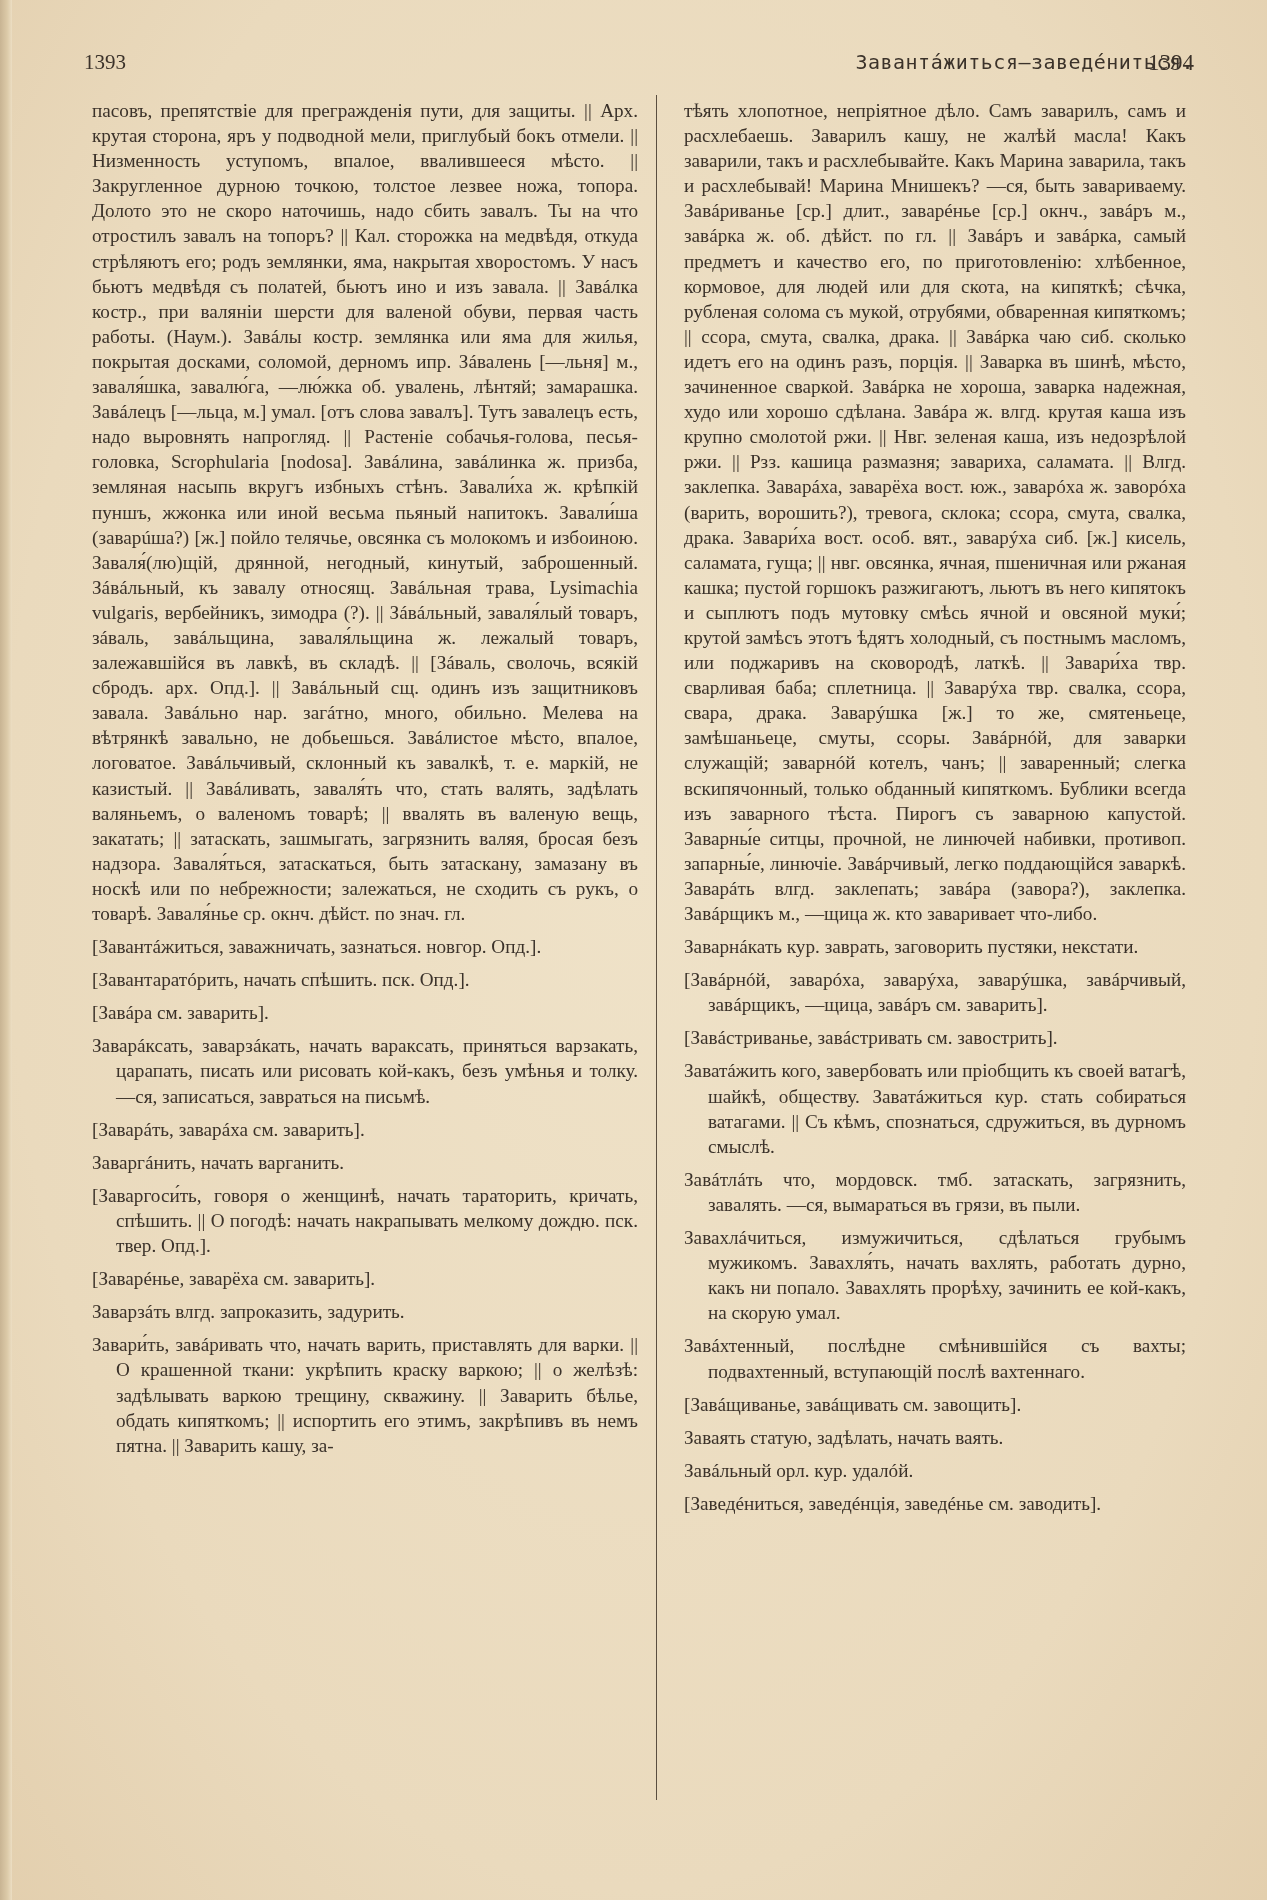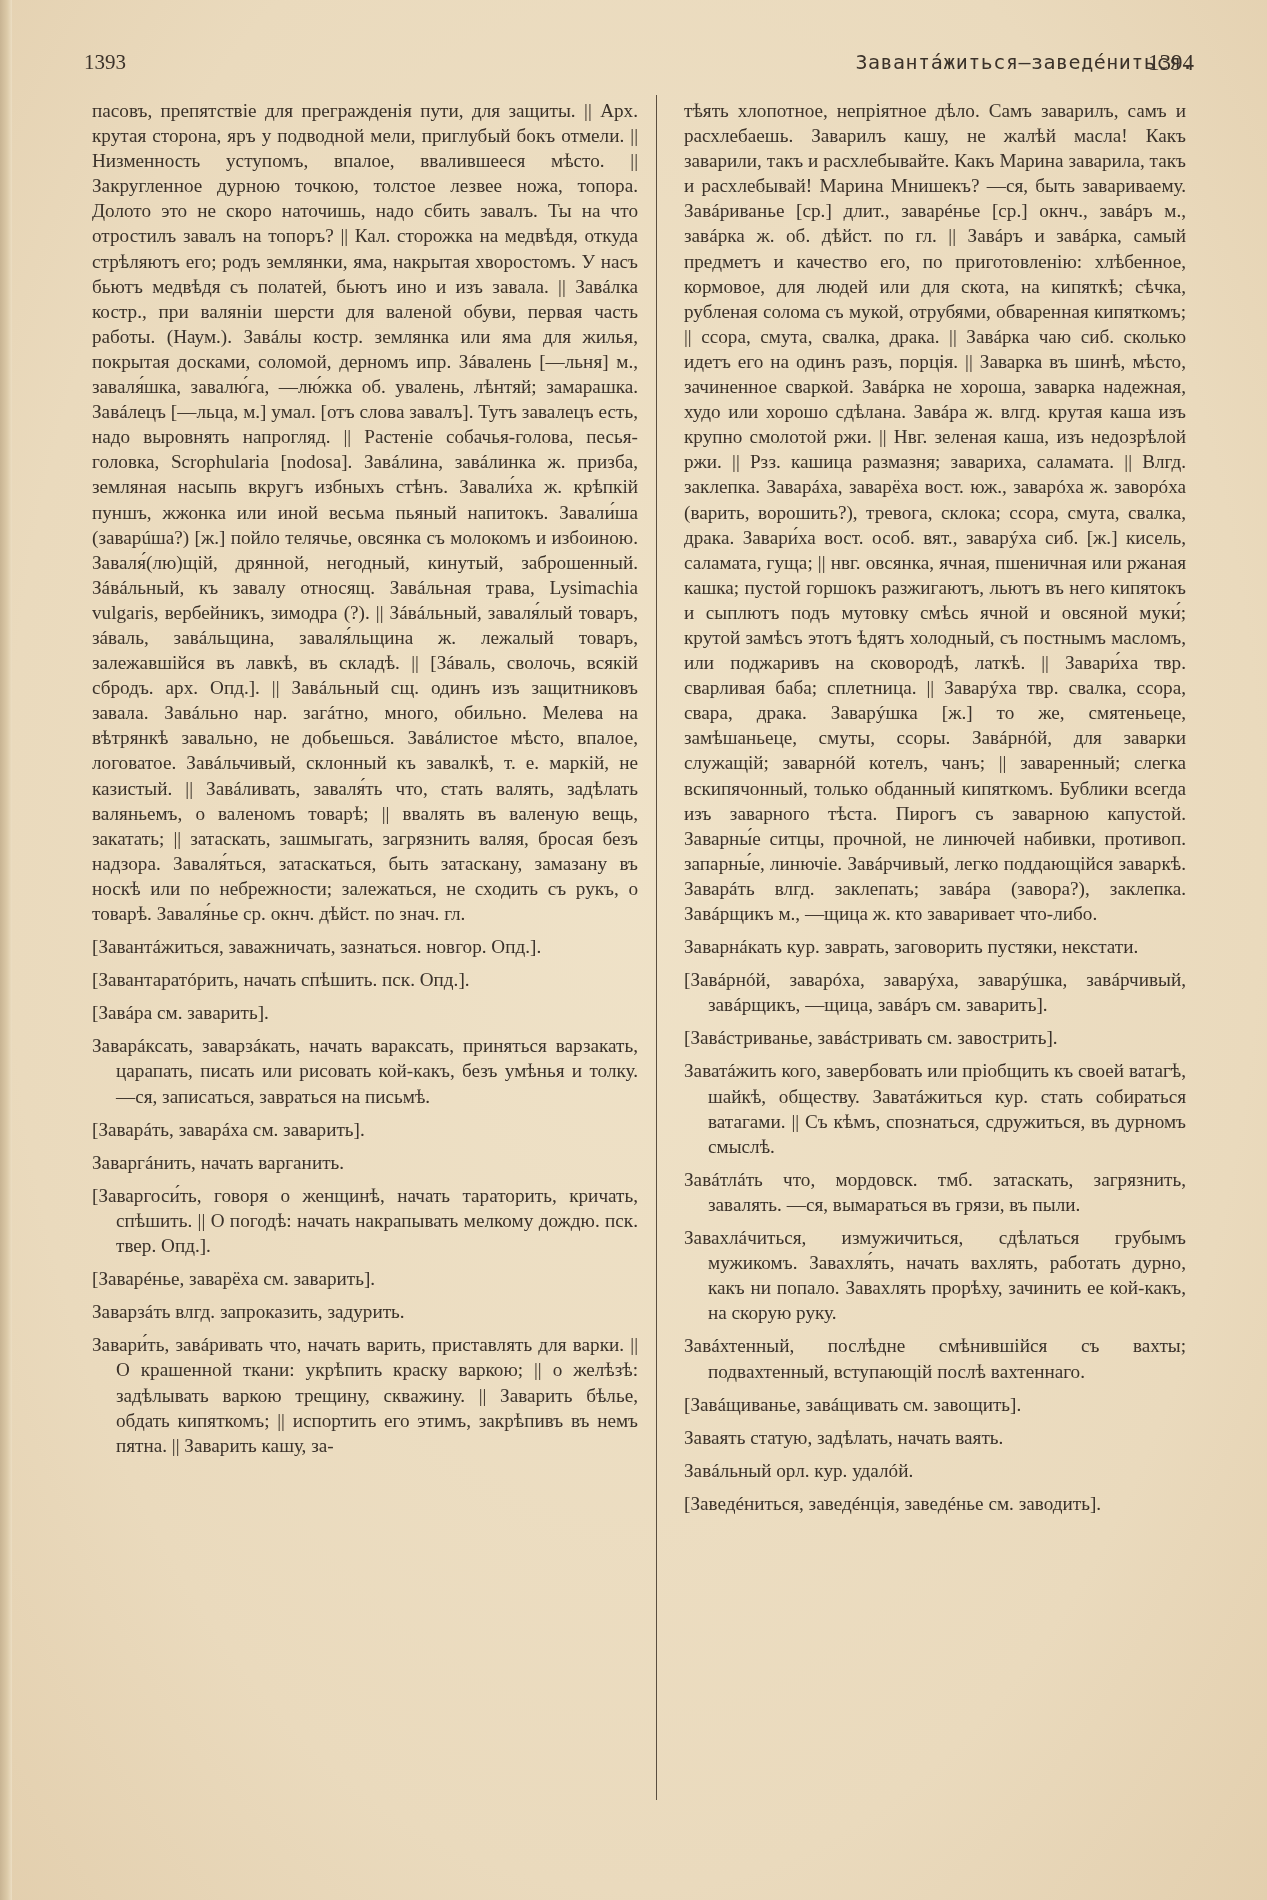--- a/index.html
+++ b/index.html
@@ -71,19 +71,19 @@
   <p class="entry head">Завари́ть, завáривать что, начать варить, приставлять для варки. || О крашенной ткани: укрѣпить краску варкою; || о желѣзѣ: задѣлывать варкою трещину, скважину. || Заварить бѣлье, обдать кипяткомъ; || испортить его этимъ, закрѣпивъ въ немъ пятна. || Заварить кашу, за-</p>
 </div>
 
 <div class="col col-right">
   <p class="entry cont">тѣять хлопотное, непріятное дѣло. Самъ заварилъ, самъ и расхлебаешь. Заварилъ кашу, не жалѣй масла! Какъ заварили, такъ и расхлебывайте. Какъ Марина заварила, такъ и расхлебывай! Марина Мнишекъ? —ся, быть завариваему. Завáриванье [ср.] длит., заварéнье [ср.] окнч., завáръ м., завáрка ж. об. дѣйст. по гл. || Завáръ и завáрка, самый предметъ и качество его, по приготовленію: хлѣбенное, кормовое, для людей или для скота, на кипяткѣ; сѣчка, рубленая солома съ мукой, отрубями, обваренная кипяткомъ; || ссора, смута, свалка, драка. || Завáрка чаю сиб. сколько идетъ его на одинъ разъ, порція. || Заварка въ шинѣ, мѣсто, зачиненное сваркой. Завáрка не хороша, заварка надежная, худо или хорошо сдѣлана. Завáра ж. влгд. крутая каша изъ крупно смолотой ржи. || Нвг. зеленая каша, изъ недозрѣлой ржи. || Рзз. кашица размазня; завариха, саламата. || Влгд. заклепка. Заварáха, заварёха вост. юж., заварóха ж. заворóха (варить, ворошить?), тревога, склока; ссора, смута, свалка, драка. Завари́ха вост. особ. вят., заварýха сиб. [ж.] кисель, саламата, гуща; || нвг. овсянка, ячная, пшеничная или ржаная кашка; пустой горшокъ разжигаютъ, льютъ въ него кипятокъ и сыплютъ подъ мутовку смѣсь ячной и овсяной муки́; крутой замѣсъ этотъ ѣдятъ холодный, съ постнымъ масломъ, или поджаривъ на сковородѣ, латкѣ. || Завари́ха твр. сварливая баба; сплетница. || Заварýха твр. свалка, ссора, свара, драка. Заварýшка [ж.] то же, смятеньеце, замѣшаньеце, смуты, ссоры. Завáрнóй, для заварки служащій; заварнóй котелъ, чанъ; || заваренный; слегка вскипячонный, только обданный кипяткомъ. Бублики всегда изъ заварного тѣста. Пирогъ съ заварною капустой. Заварны́е ситцы, прочной, не линючей набивки, противоп. запарны́е, линючіе. Завáрчивый, легко поддающійся заваркѣ. Заварáть влгд. заклепать; завáра (завора?), заклепка. Завáрщикъ м., —щица ж. кто заваривает что-либо.</p>
   <p class="entry head">Заварнáкать кур. заврать, заговорить пустяки, некстати.</p>
   <p class="entry head">[Завáрнóй, заварóха, заварýха, заварýшка, завáрчивый, завáрщикъ, —щица, завáръ см. заварить].</p>
   <p class="entry head">[Завáстриванье, завáстривать см. завострить].</p>
   <p class="entry head">Заватáжить кого, завербовать или пріобщить къ своей ватагѣ, шайкѣ, обществу. Заватáжиться кур. стать собираться ватагами. || Съ кѣмъ, спознаться, сдружиться, въ дурномъ смыслѣ.</p>
   <p class="entry head">Завáтлáть что, мордовск. тмб. затаскать, загрязнить, завалять. —ся, вымараться въ грязи, въ пыли.</p>
-  <p class="entry head">Завахлáчиться, измужичиться, сдѣлаться грубымъ мужикомъ. Завахля́ть, начать вахлять, работать дурно, какъ ни попало. Завахлять прорѣху, зачинить ее кой-какъ, на скорую руку.</p>
+  <p class="entry head">Завахлáчиться, измужичиться, сдѣлаться грубымъ мужикомъ. Завахля́ть, начать вахлять, работать дурно, какъ ни попало. Завахлять прорѣху, зачинить ее кой-какъ, на скорую умал.</p>
   <p class="entry head">Завáхтенный, послѣдне смѣнившійся съ вахты; подвахтенный, вступающій послѣ вахтеннаго.</p>
   <p class="entry head">[Завáщиванье, завáщивать см. завощить].</p>
   <p class="entry head">Заваять статую, задѣлать, начать ваять.</p>
   <p class="entry head">Завáльный орл. кур. удалóй.</p>
   <p class="entry head">[Заведéниться, заведéнція, заведéнье см. заводить].</p>
 </div>
 
 </body></html>

